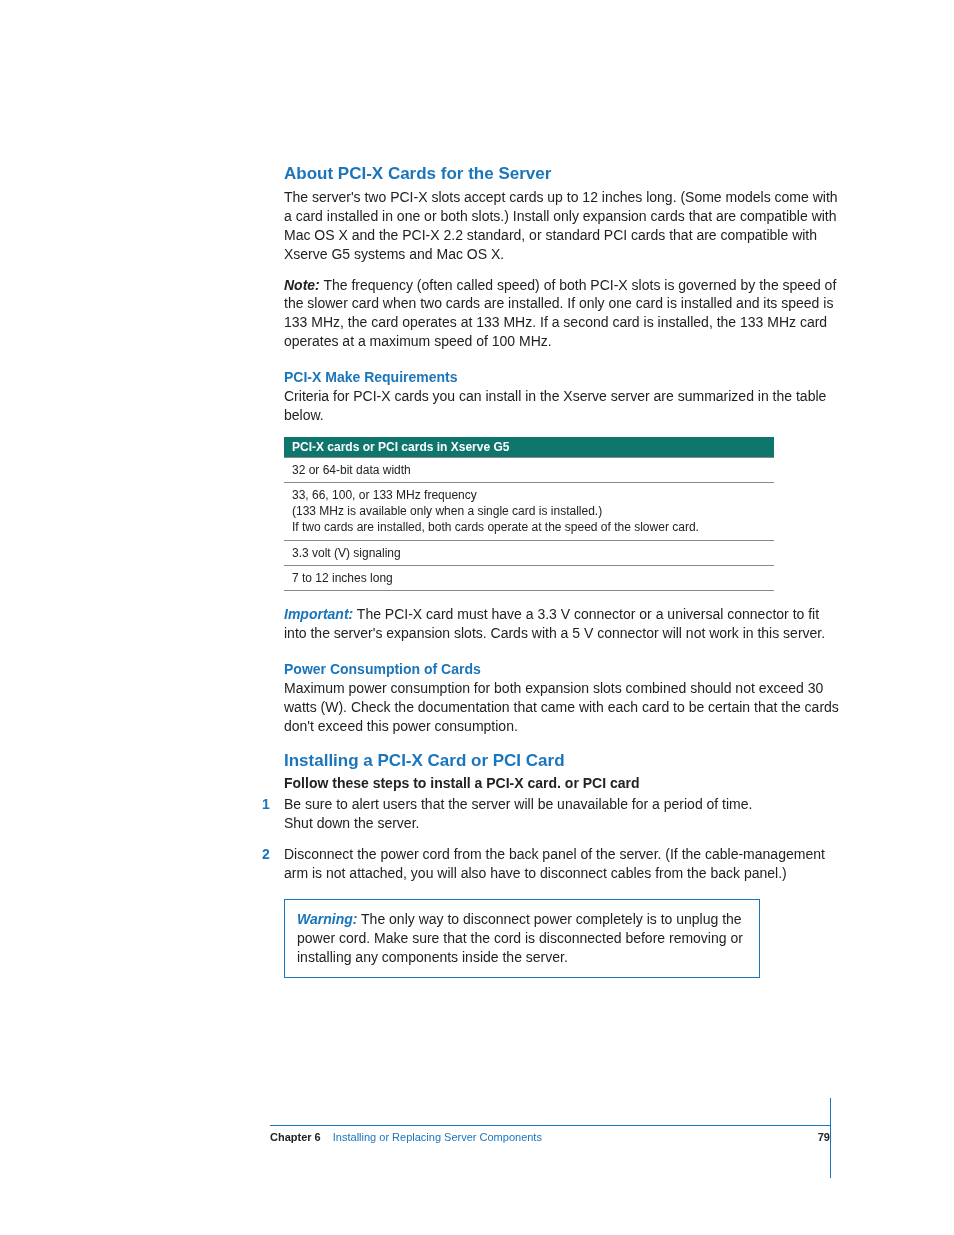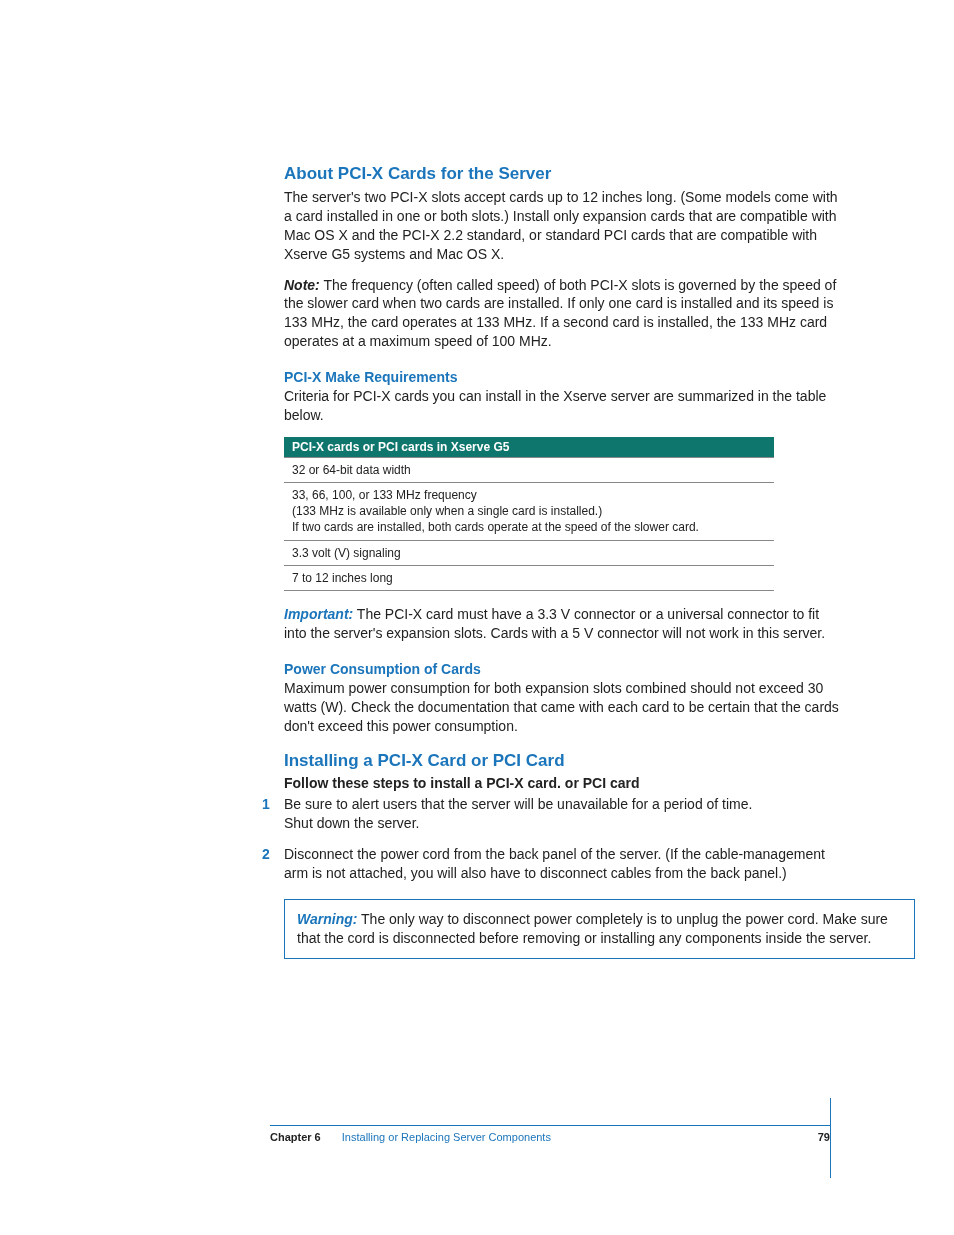--- a/index.html
+++ b/index.html
@@ -81,38 +81,38 @@
   .step-line { margin: 0 0 10px 0; }
   .step-bold {
     font-weight: 700;
     font-size: 14px;
     margin: 4px 0 4px 0;
   }
 
   .warning-box {
     border: 1px solid #1b75bb;
     padding: 10px 12px;
-    width: 631px;
+    width: 476px;
     margin-top: 16px;
     font-size: 14px;
     line-height: 1.35;
     box-sizing: border-box;
   }
 
   .footer {
     position: absolute;
     left: 270px;
     top: 1125px;
     width: 560px;
     font-size: 11px;
     border-top: 1px solid #1b75bb;
     padding-top: 5px;
   }
   .footer .chap { font-weight: 700; }
-  .footer .title { color: #1b75bb; margin-left: 18px; }
+  .footer .title { color: #1b75bb; margin-left: 9px; }
   .footer .pg {
     position: absolute;
     right: 0;
     top: 5px;
     font-weight: 700;
   }
   .right-rule {
     position: absolute;
     left: 830px;
     top: 1098px;

